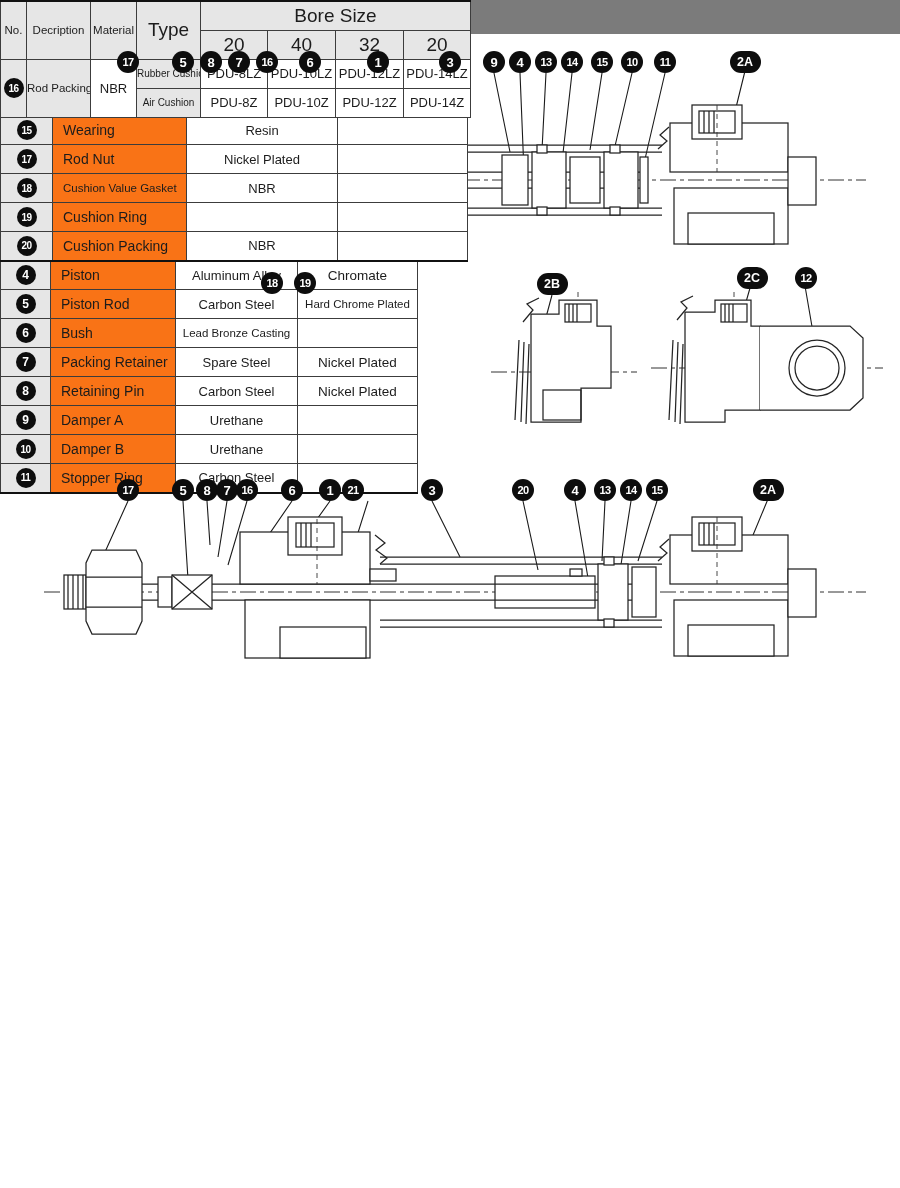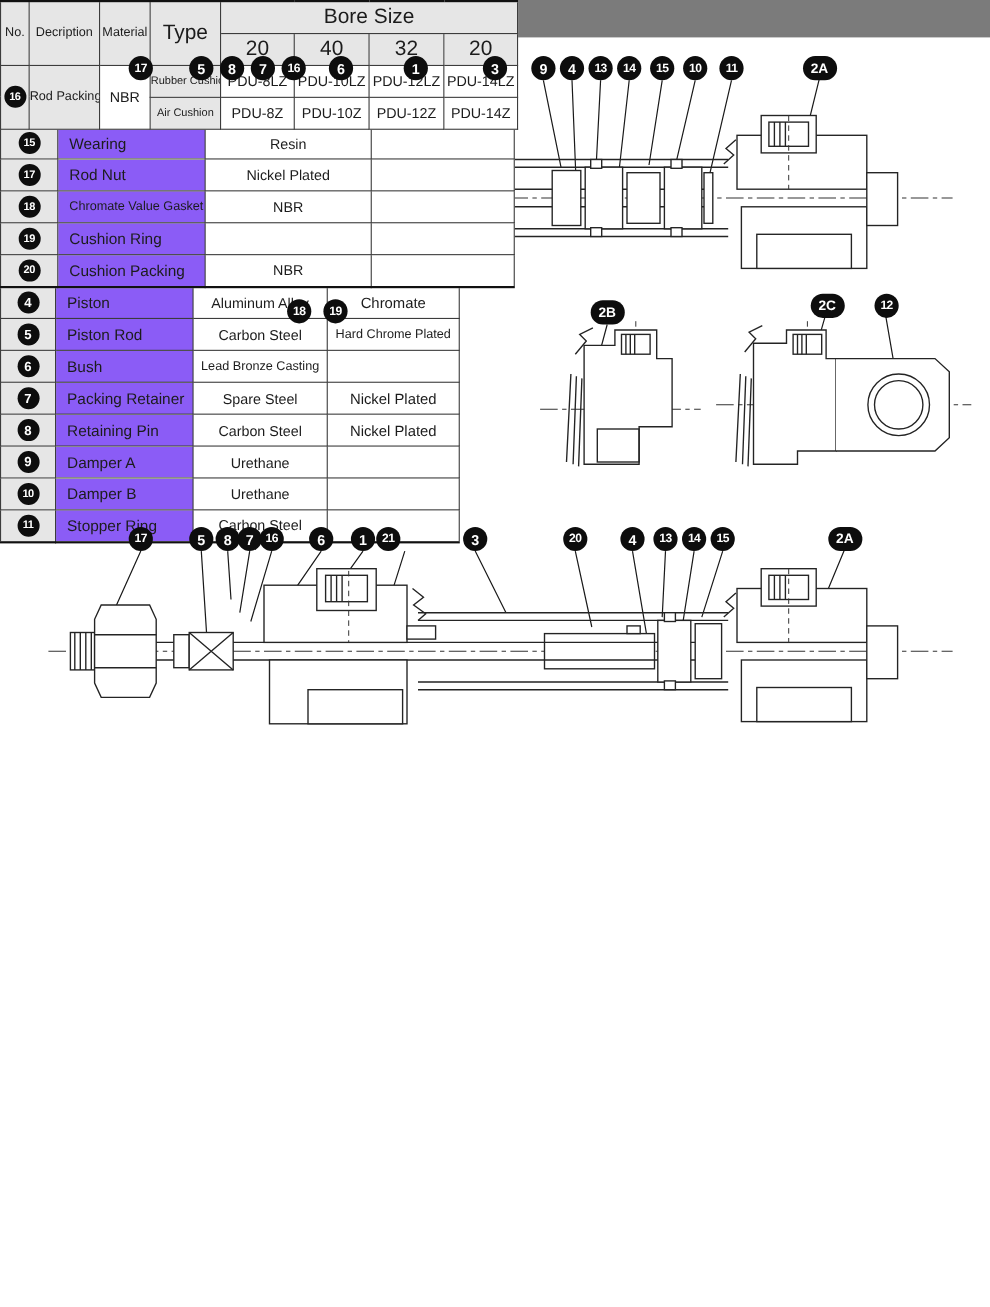--- a/index.html
+++ b/index.html
@@ -36,21 +36,21 @@
   .cl { stroke:#333; stroke-width:1; stroke-dasharray:16 4 4 4; fill:none; }
   .dsh { stroke:#333; stroke-width:0.9; stroke-dasharray:5 4; fill:none; }
 
   
   table { position:absolute; border-collapse:collapse; table-layout:fixed; background:#fff; }
   td, th { border:1px solid #3c3c3c; overflow:hidden; white-space:nowrap; color:#1c1c1c; }
   th { background:#e6e6e6; font-weight:400; font-size:14.5px; height:27px; text-align:center; }
   .parts td { font-size:14px; height:29px; }
   .parts tr.tall td { height:58px; }
   .parts .cno { background:#e6e6e6; text-align:center; }
-  .parts .cdesc { background:#8b5cf6; padding-left:10px; }
+  .parts .cdesc { background:#f97316; padding-left:10px; }
   .parts .cmat { text-align:center; font-size:13px; }
   .parts .cnote { text-align:center; font-size:13.5px; }
   .cond { font-size:11.5px !important; }
   .cnote div.sub { font-size:12.5px; }
   .cnote div.sub.cond { font-size:11px !important; }
   #tblLeft { left:1; top:699; width:417px; border-top:3px solid #111; border-bottom:2px solid #111; }
   #tblRight { left:431; top:699; width:467px; border-top:3px solid #111; border-bottom:2px solid #111; }
 
   #tblSpare { left:430; top:1069; width:470px; border-top:2px solid #111; }
   #tblSpare th { font-size:19px; height:29px; }
@@ -419,21 +419,21 @@
           <td class="cnote"></td>
         </tr>
         <tr>
           <td class="cno"><span class="co two inline">17</span></td>
           <td class="cdesc">Rod Nut</td>
           <td class="cmat">Nickel Plated</td>
           <td class="cnote"></td>
         </tr>
         <tr>
           <td class="cno"><span class="co two inline">18</span></td>
-          <td class="cdesc cond">Chromate Value Gasket</td>
+          <td class="cdesc cond">Cushion Value Gasket</td>
           <td class="cmat">NBR</td>
           <td class="cnote"></td>
         </tr>
         <tr>
           <td class="cno"><span class="co two inline">19</span></td>
           <td class="cdesc">Cushion Ring</td>
           <td class="cmat"></td>
           <td class="cnote"></td>
         </tr>
         <tr>

